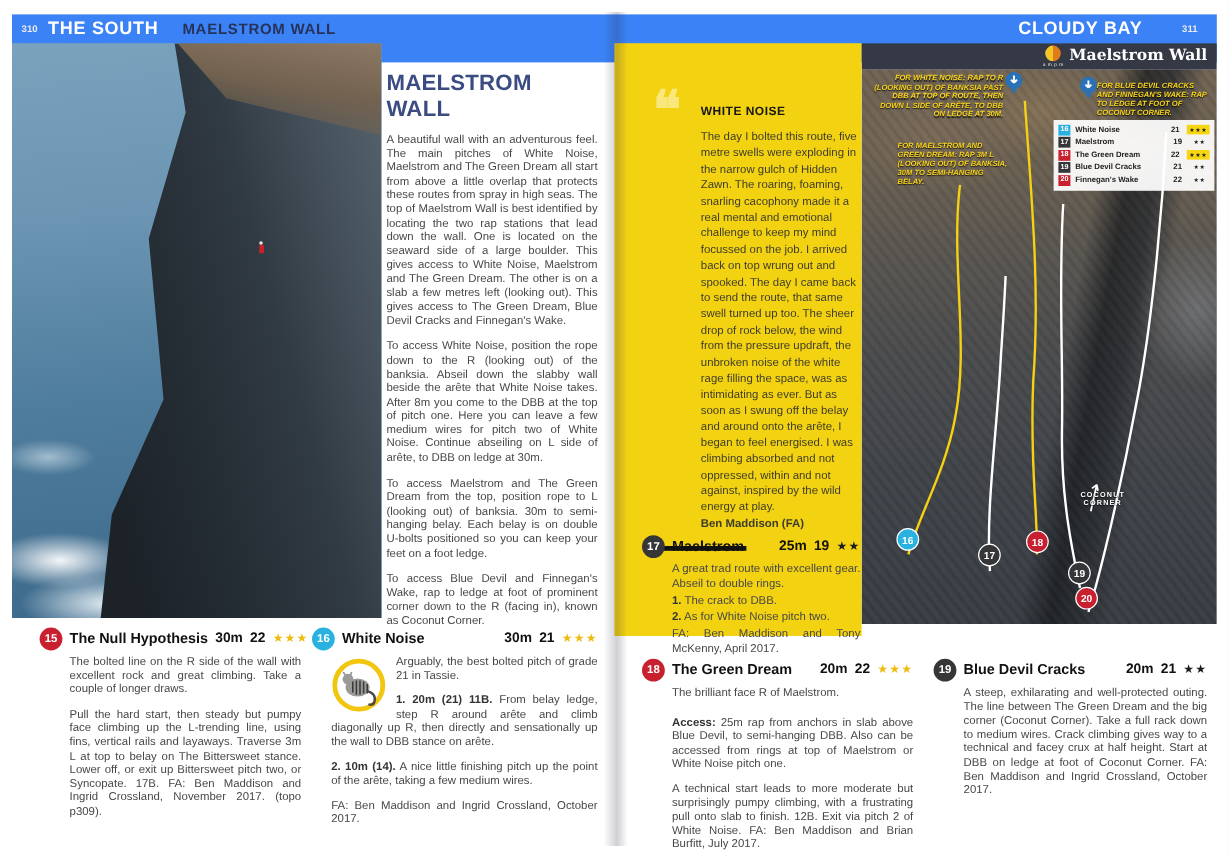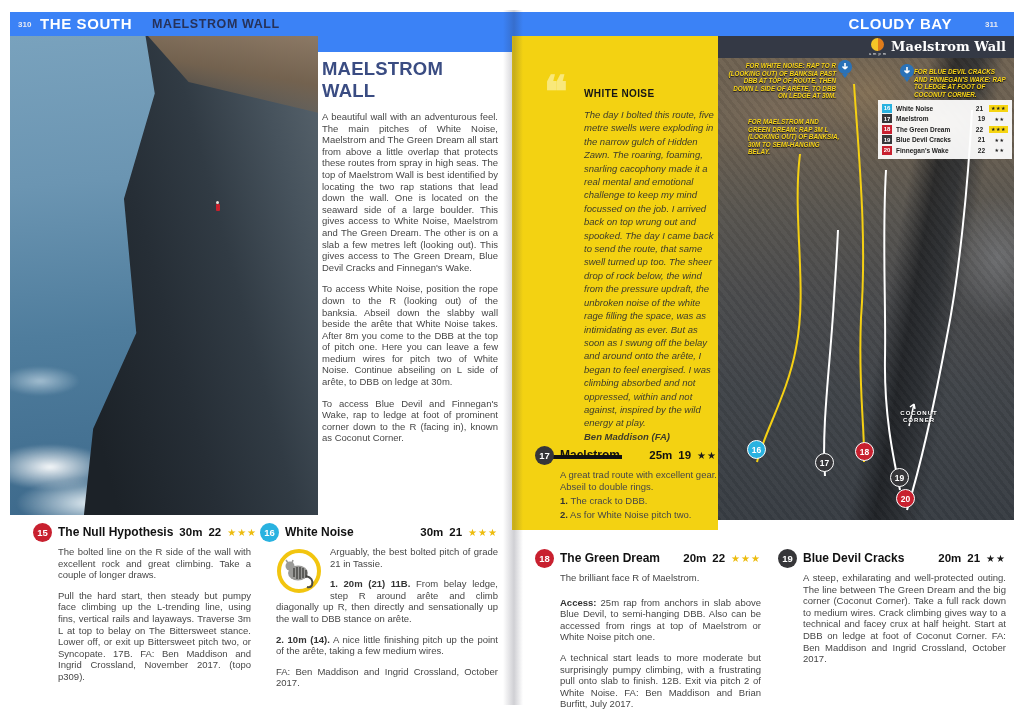--- a/index.html
+++ b/index.html
@@ -42,21 +42,21 @@
   .rstars{font-size:10px;letter-spacing:1px;}
   .rstars.gold{color:#edbc0f;} .rstars.black{color:#1b1b1b;}
   .rbody{margin-left:25px;}
   .rbody p{margin:0 0 9px 0;text-align:justify;}
   .rbody b{color:#333;}
   .tigericon{float:left;width:46px;height:46px;margin:2px 8px 2px 0;}
   
   .quotebox{position:absolute;left:512px;top:36px;width:206px;height:494px;background:#f3d212;}
   .qmark{position:absolute;left:32px;top:30px;font-size:44px;color:#f9e87b;font-weight:bold;font-family:"DejaVu Serif",serif;}
   .qtitle{position:absolute;left:72px;top:52px;font-size:10px;font-weight:800;color:#161616;letter-spacing:.4px;}
-  .qbody{position:absolute;left:72px;top:72px;width:132px;font-style:italic;font-size:9.5px;
+  .qbody{position:absolute;left:72px;top:72px;width:132px;font-size:9.5px;
          line-height:13.4px;color:#3e3c2a;}
   .qattr{margin-top:0;font-weight:bold;}
   .qrule{position:absolute;left:40px;top:419px;width:70px;height:4px;background:#121212;}
   
   .topo{position:absolute;left:718px;top:36px;width:296px;height:484px;overflow:hidden;}
   .topobar{position:absolute;left:0;top:0;width:296px;height:22px;background:#343945;}
   .topotitle{position:absolute;right:8px;top:3px;font-family:"DejaVu Serif",serif;font-weight:bold;
              font-size:13px;color:#ffffff;}
   .sun{position:absolute;right:130px;top:2px;width:13px;height:13px;border-radius:50%;
        background:linear-gradient(90deg,#f5c527 50%,#e07c1a 50%);}
@@ -111,20 +111,21 @@
     <div class="foam2"></div>
     <div class="cliff"></div>
     <div class="toprock"></div>
     <div class="climber"></div>
   </div>
 
   <div class="intro">
     <h1>MAELSTROM WALL</h1>
     <p>A beautiful wall with an adventurous feel. The main pitches of White Noise, Maelstrom and The Green Dream all start from above a little overlap that protects these routes from spray in high seas. The top of Maelstrom Wall is best identified by locating the two rap stations that lead down the wall. One is located on the seaward side of a large boulder. This gives access to White Noise, Maelstrom and The Green Dream. The other is on a slab a few metres left (looking out). This gives access to The Green Dream, Blue Devil Cracks and Finnegan's Wake.</p>
     <p>To access White Noise, position the rope down to the R (looking out) of the banksia. Abseil down the slabby wall beside the arête that White Noise takes. After 8m you come to the DBB at the top of pitch one. Here you can leave a few medium wires for pitch two of White Noise. Continue abseiling on L side of arête, to DBB on ledge at 30m.</p>
+    <p>To access Maelstrom and The Green Dream from the top, position rope to L (looking out) of banksia. 30m to semi-hanging belay. Each belay is on double U-bolts positioned so you can keep your feet on a foot ledge.</p>
     <p>To access Blue Devil and Finnegan's Wake, rap to ledge at foot of prominent corner down to the R (facing in), known as Coconut Corner.</p>
   </div>
 
   <div class="route" style="left:33px;top:523px;width:218px">
     <div class="rhead">
       <span class="badge red">15</span>
       <span class="rname">The Null Hypothesis</span>
       <span class="rlen">30m</span>
       <span class="rgrade">22</span>
       <span class="rstars gold">★★★</span>
@@ -261,20 +262,21 @@
     <div class="rbody">
       <p style="margin-bottom:3px">A great trad route with excellent gear. Abseil to double rings.</p>
       <p style="margin-bottom:2px">
         <b>1.</b>
         <span>The crack to DBB.</span>
       </p>
       <p style="margin-bottom:3px">
         <b>2.</b>
         <span>As for White Noise pitch two.</span>
       </p>
+      <p>FA: Ben Maddison and Tony McKenny, April 2017.</p>
     </div>
   </div>
 
   <div class="route" style="left:535px;top:549px;width:226px">
     <div class="rhead">
       <span class="badge red">18</span>
       <span class="rname">The Green Dream</span>
       <span class="rlen">20m</span>
       <span class="rgrade">22</span>
       <span class="rstars gold">★★★</span>

